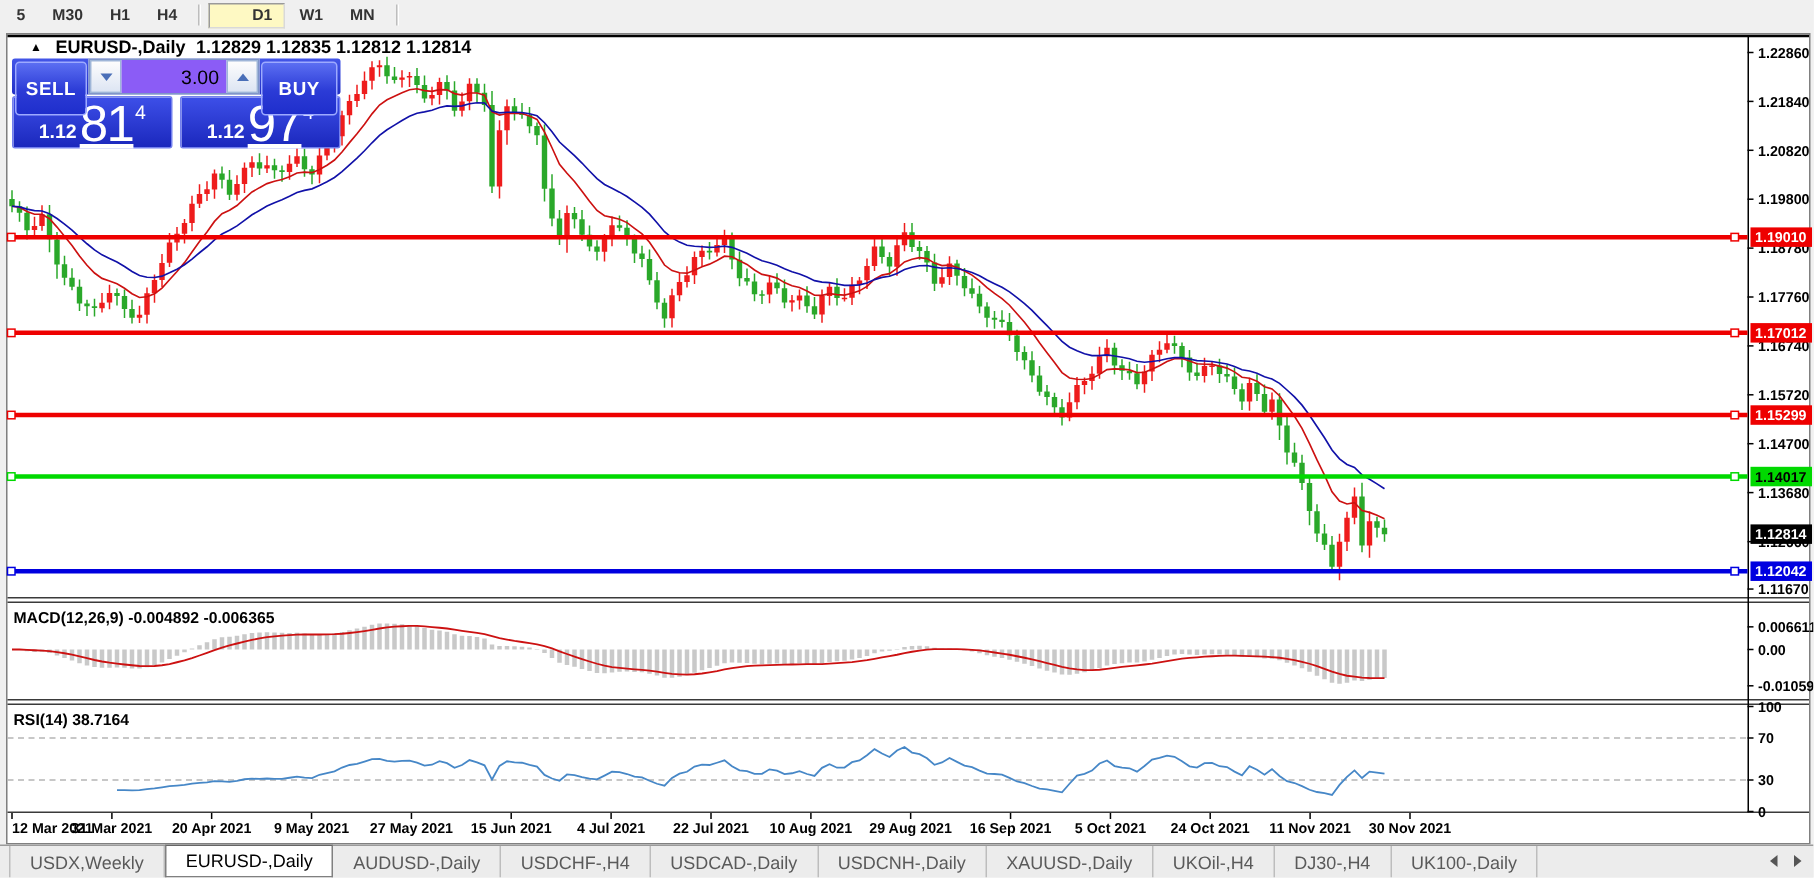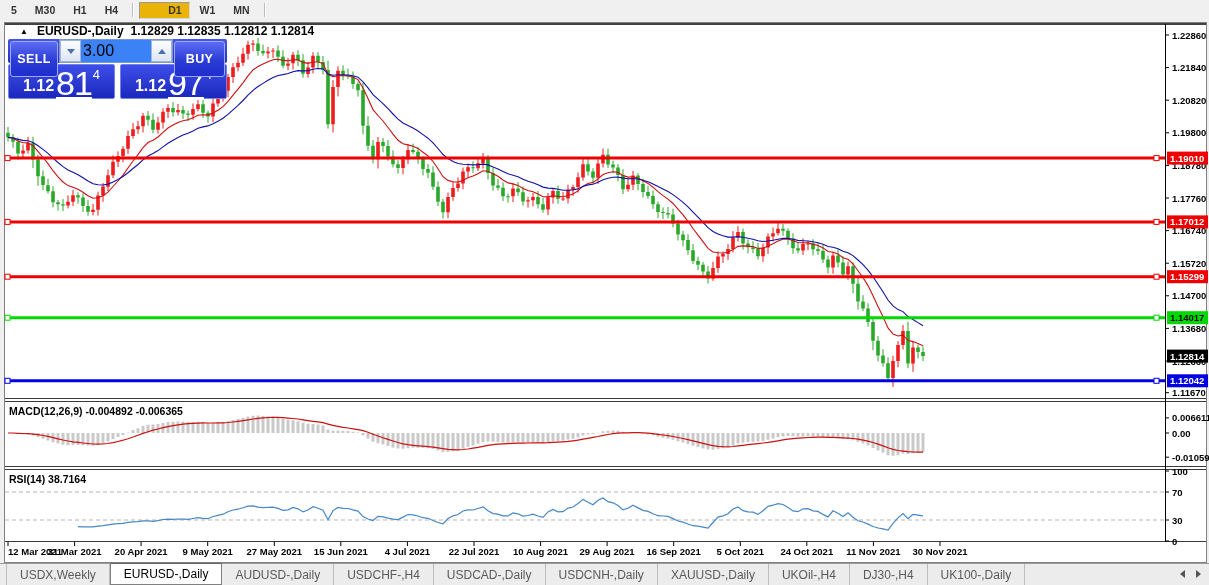--- a/index.html
+++ b/index.html
@@ -3,47 +3,47 @@
 <meta charset="utf-8">
 <style>
   html,body{margin:0;padding:0;width:1209px;height:585px;overflow:hidden;
     background:#f0f0f0;font-family:"Liberation Sans","DejaVu Sans",sans-serif;}
   #stage{position:relative;width:1209px;height:585px;}
   
   #toolbar{position:absolute;left:0;top:0;width:1209px;height:20px;background:#f0f0f0;
     display:flex;align-items:center;padding-left:2px;box-sizing:border-box;}
   .tf-btn{font-size:10.5px;font-weight:700;color:#333;background:transparent;border:1px solid transparent;
     padding:1px 7px;margin:0 1px;line-height:13px;cursor:default;font-family:inherit;}
-  .tf-btn.active{background:#eab308;border:1px solid #9a9a9a;border-bottom-color:#d9d9d9;border-right-color:#d9d9d9;padding-left:28px;}
+  .tf-btn.active{background:#fef9c3;border:1px solid #9a9a9a;border-bottom-color:#d9d9d9;border-right-color:#d9d9d9;padding-left:28px;}
   .tf-sep{width:1px;height:14px;background:#bdbdbd;margin:0 5px;box-shadow:1px 0 0 #fff;}
   
   #title{position:absolute;left:20px;top:24px;font-size:12px;font-weight:700;color:#000;
     display:flex;align-items:center;gap:7px;z-index:5;}
   #title .marker{font-size:8px;margin-right:2px;}
   
   #trade{position:absolute;left:8px;top:39px;width:219px;z-index:6;}
   .tp-row{position:relative;height:24px;background:linear-gradient(180deg,#4356e8,#202fc6);border-radius:2px;}
   .tp-btn{position:absolute;top:2px;height:36px;border:1px solid #9daaff;border-radius:3px;
     background:linear-gradient(180deg,#5b6ef2 0%,#2b3bd6 55%,#1f2ecc 100%);
     color:#fff;font-size:12.5px;font-weight:700;letter-spacing:.4px;padding:0;cursor:pointer;font-family:inherit;}
   .tp-btn.sell{left:2px;width:48px;}
   .tp-btn.buy{left:166px;width:51px;text-align:center;}
   .stepper{position:absolute;left:51px;top:0;width:114px;height:24px;background:#fff;
     border:1px solid #8096c8;box-sizing:border-box;display:flex;align-items:stretch;}
   .step{width:21px;background:linear-gradient(180deg,#fdfdfd,#dde5f3);border:1px solid #9fb6d8;
     display:flex;align-items:center;justify-content:center;padding:0;cursor:pointer;}
   .tri-dn{width:0;height:0;border-left:4px solid transparent;border-right:4px solid transparent;border-top:5px solid #4a6fb8;}
   .tri-up{width:0;height:0;border-left:4px solid transparent;border-right:4px solid transparent;border-bottom:5px solid #4a6fb8;}
-  .vol{flex:1;border:none;outline:none;text-align:left;padding-right:5px;font-size:16px;color:#000;
-    font-family:inherit;min-width:0;background:#3b82f6;}
+  .vol{flex:1;border:none;outline:none;text-align:right;padding-right:5px;font-size:13px;color:#000;
+    font-family:inherit;min-width:0;background:#8b5cf6;}
   .tp-prices{display:flex;gap:5px;margin-top:1px;}
   .price-panel{flex:1;height:33px;background:linear-gradient(180deg,#3d4fe8,#1b28bd);
     border:1px solid #7380ee;border-radius:2px;display:flex;align-items:flex-end;justify-content:center;
     color:#fff;overflow:visible;cursor:pointer;}
-  .pp-small{font-size:16px;font-weight:700;margin:0 2px 4px 0;line-height:1;}
+  .pp-small{font-size:13px;font-weight:700;margin:0 2px 4px 0;line-height:1;}
   .pp-big{font-size:34px;font-weight:400;line-height:0.82;letter-spacing:-1px;text-decoration:underline;}
   .pp-sup{font-size:13px;font-weight:400;margin:2px 0 0 1px;align-self:flex-start;}
   
   #chart-svg{position:absolute;left:0;top:0;width:1209px;height:585px;pointer-events:none;}
   #chart-svg text{font-family:"Liberation Sans","DejaVu Sans",sans-serif;}
   .ax{font-size:9.5px;font-weight:700;fill:#000;}
   .badge-t{font-size:9.5px;font-weight:700;}
   .lbl{font-size:10.5px;font-weight:700;fill:#000;}
   .dt{font-size:9.5px;font-weight:700;fill:#000;text-anchor:middle;}
   

